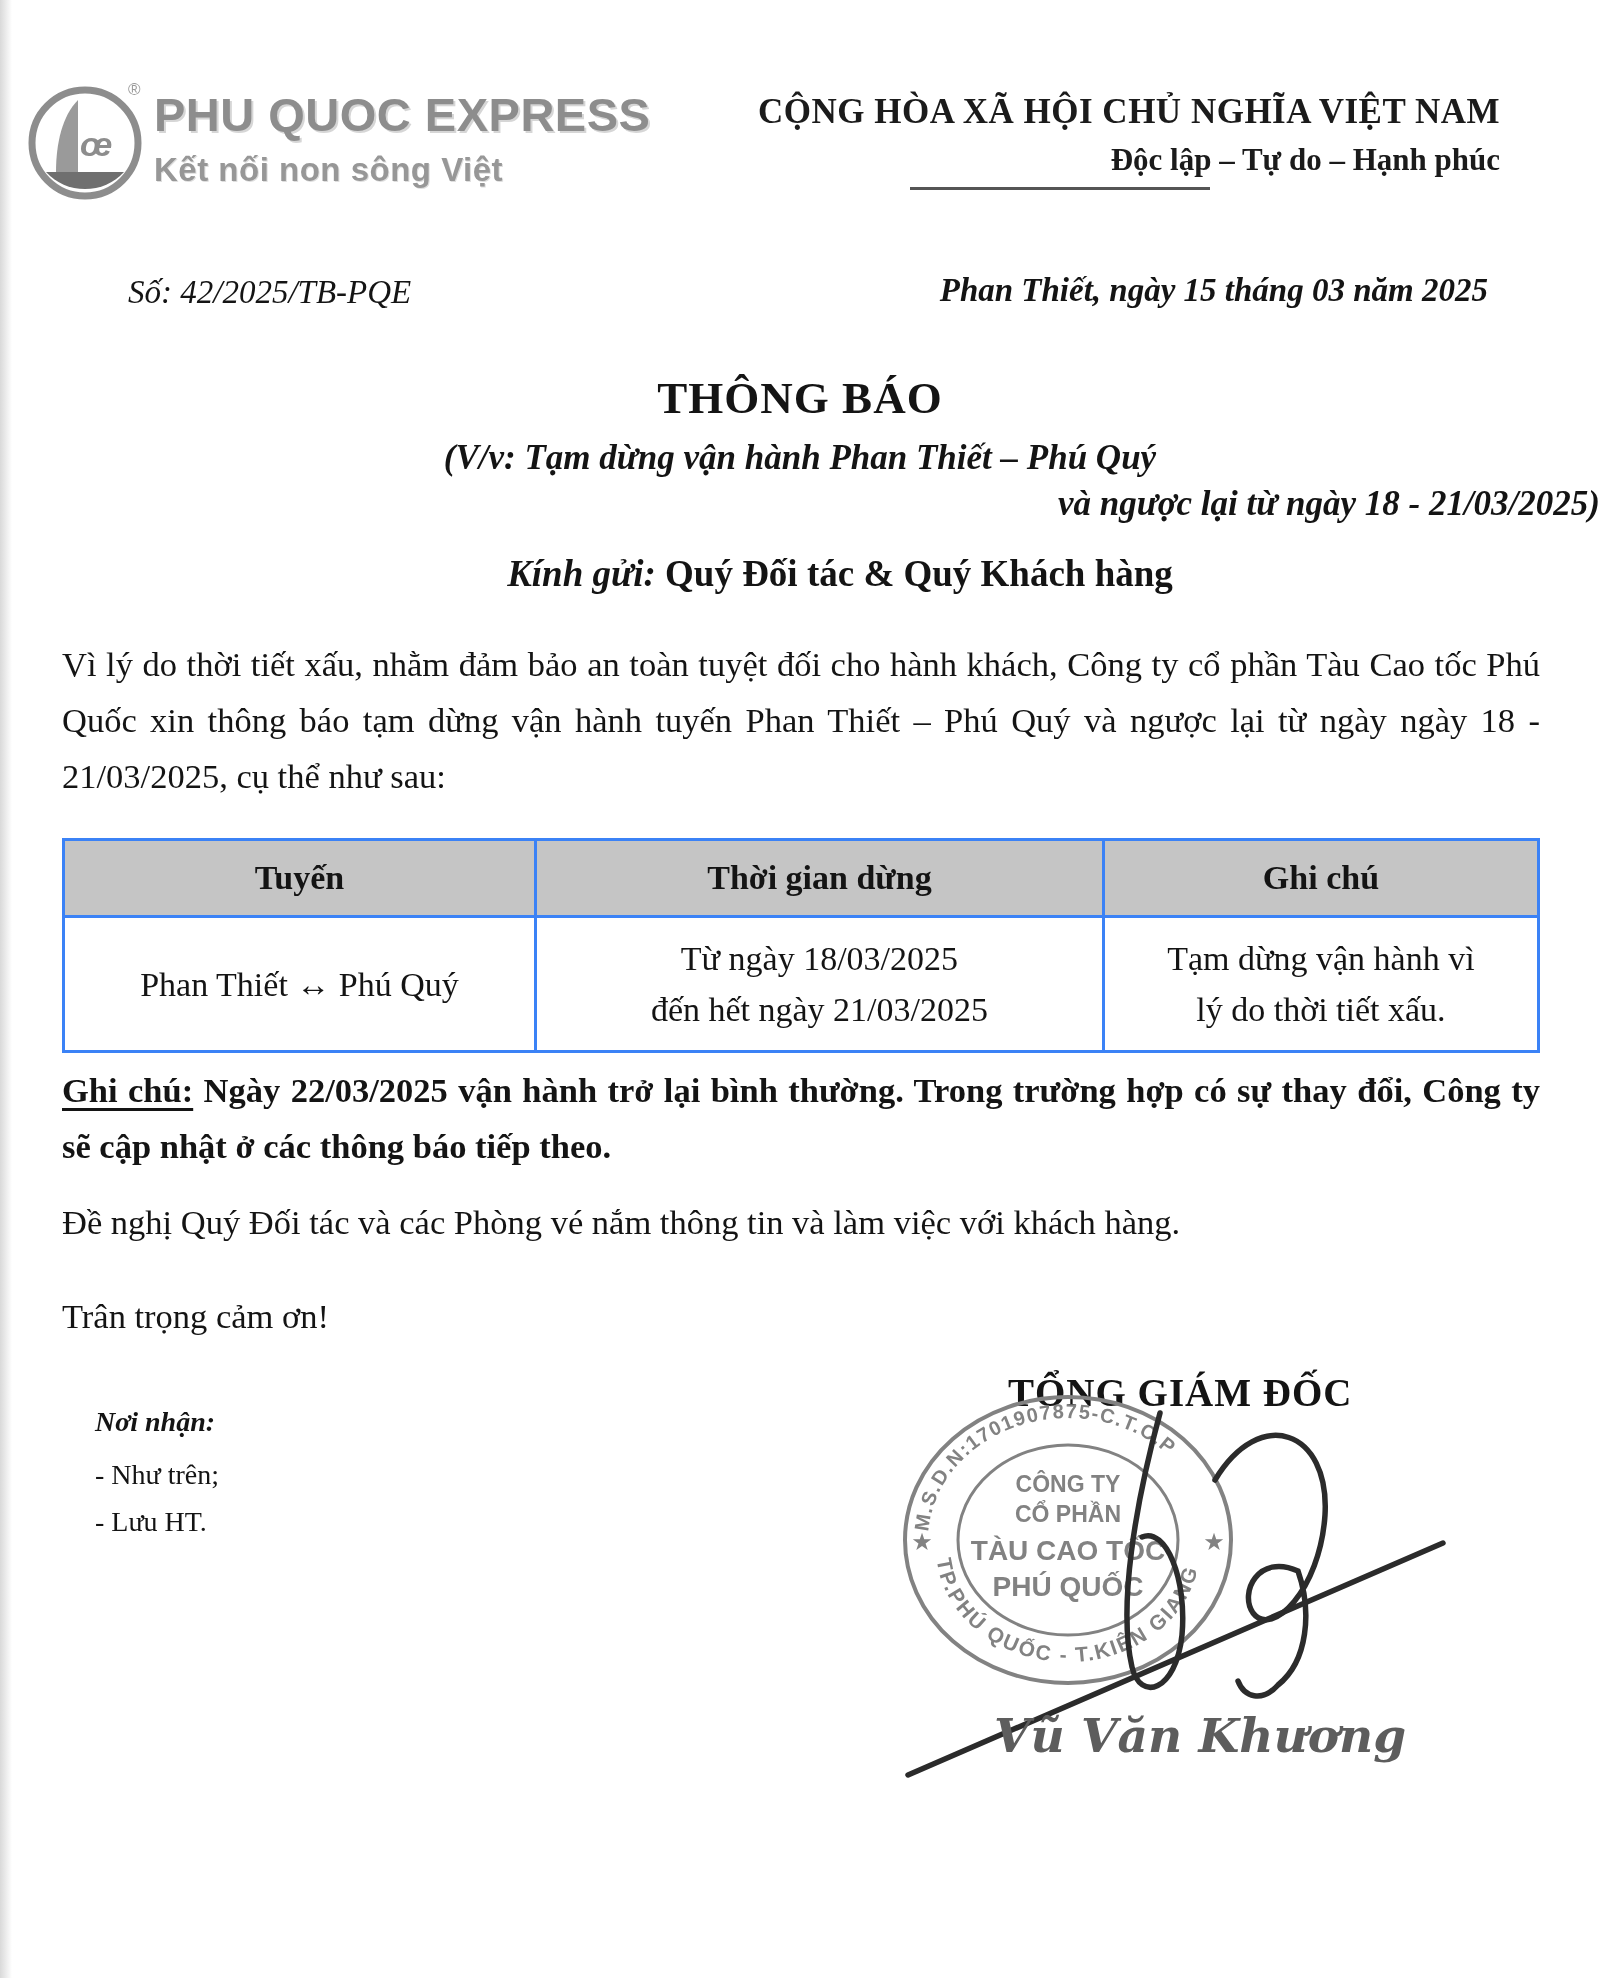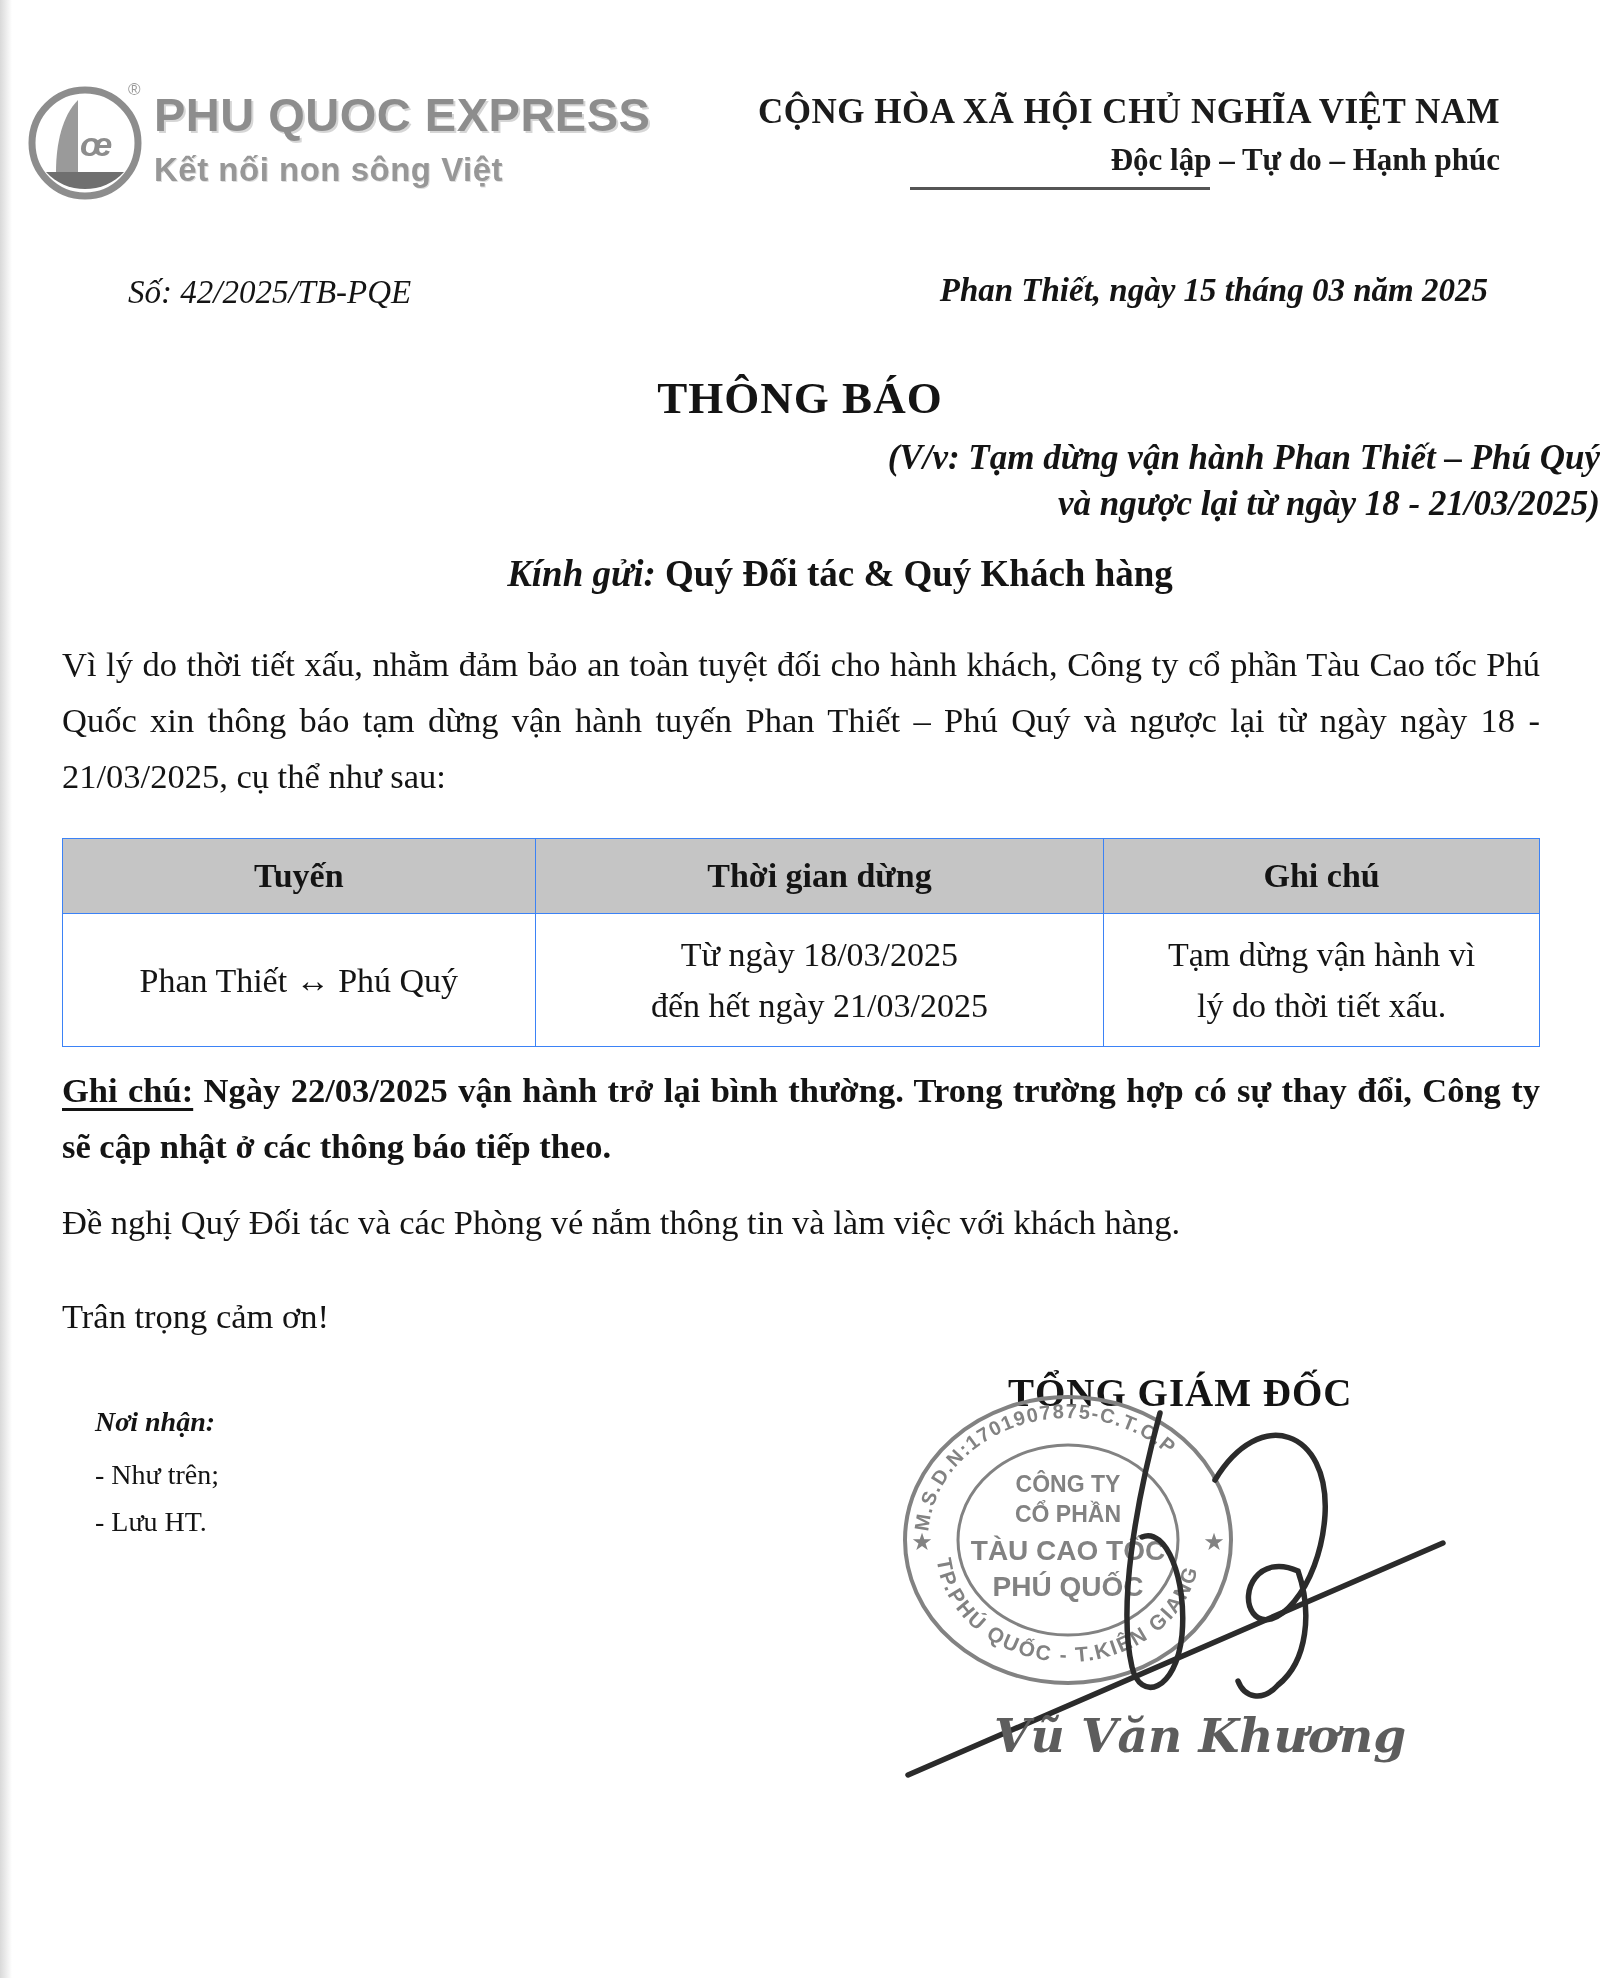--- a/index.html
+++ b/index.html
@@ -31,37 +31,37 @@
   .national{position:absolute;left:620px;top:92px;width:880px;text-align:right;}
   .national-l1{font-size:35px;font-weight:bold;letter-spacing:0.5px;color:#1b1b1b;white-space:nowrap;}
   .national-l2{font-size:31px;font-weight:bold;margin-top:10px;color:#1b1b1b;}
   .motto-underline{width:300px;border-bottom:3px solid #555;margin:9px auto 0;}
   
   .doc-number{position:absolute;left:128px;top:274px;font-size:33px;font-style:italic;}
   .place-date{position:absolute;right:112px;top:272px;font-size:33px;font-style:italic;font-weight:bold;}
   
   .doc-title{position:absolute;left:0;top:372px;width:100%;text-align:center;
     font-size:45px;font-weight:bold;letter-spacing:1px;}
-  .doc-sub1{position:absolute;left:0;top:438px;width:100%;text-align:right;
+  .doc-sub1{position:absolute;left:0;top:438px;width:100%;text-align:center;
     font-size:35px;font-weight:bold;font-style:italic;}
   .doc-sub2{position:absolute;left:0;top:484px;width:100%;text-align:right;
     font-size:35px;font-weight:bold;font-style:italic;}
   .salutation{position:absolute;left:0;top:552px;width:100%;text-align:center;font-size:37px;padding-left:40px;}
   .salutation .lbl{font-weight:bold;font-style:italic;}
   .salutation .val{font-weight:bold;}
   
   .para{position:absolute;left:62px;width:1478px;font-size:34.5px;line-height:1.63;text-align:justify;}
   .p1{top:636px;}
   .note-para{top:1062px;font-weight:bold;}
   .note-lbl{text-decoration:underline;text-decoration-thickness:3px;text-underline-offset:6px;}
   .p2{top:1194px;text-align:left;}
   .closing{top:1288px;text-align:left;}
   
   .sched{position:absolute;left:62px;top:838px;width:1478px;border-collapse:collapse;}
-  .sched th,.sched td{border:1px solid #3b82f6;text-align:center;vertical-align:middle;}
+  .sched th,.sched td{border:3px solid #3b82f6;text-align:center;vertical-align:middle;}
   .sched th{background:#c5c5c5;font-size:34px;font-weight:bold;height:72px;}
   .sched td{font-size:34px;height:130px;line-height:1.5;}
   .c1{width:32%;}.c2{width:38.5%;}.c3{width:29.5%;}
   
   .recipients{position:absolute;left:95px;top:1406px;font-size:28px;}
   .recipients .r-lbl{font-weight:bold;font-style:italic;font-size:28px;}
   .recipients .r-item{margin-top:21px;font-size:28px;}
   .recipients .r-item + .r-item{margin-top:15px;}
   .signer-title{position:absolute;left:1008px;top:1370px;font-size:39px;font-weight:bold;
     letter-spacing:1px;z-index:1;white-space:nowrap;}

